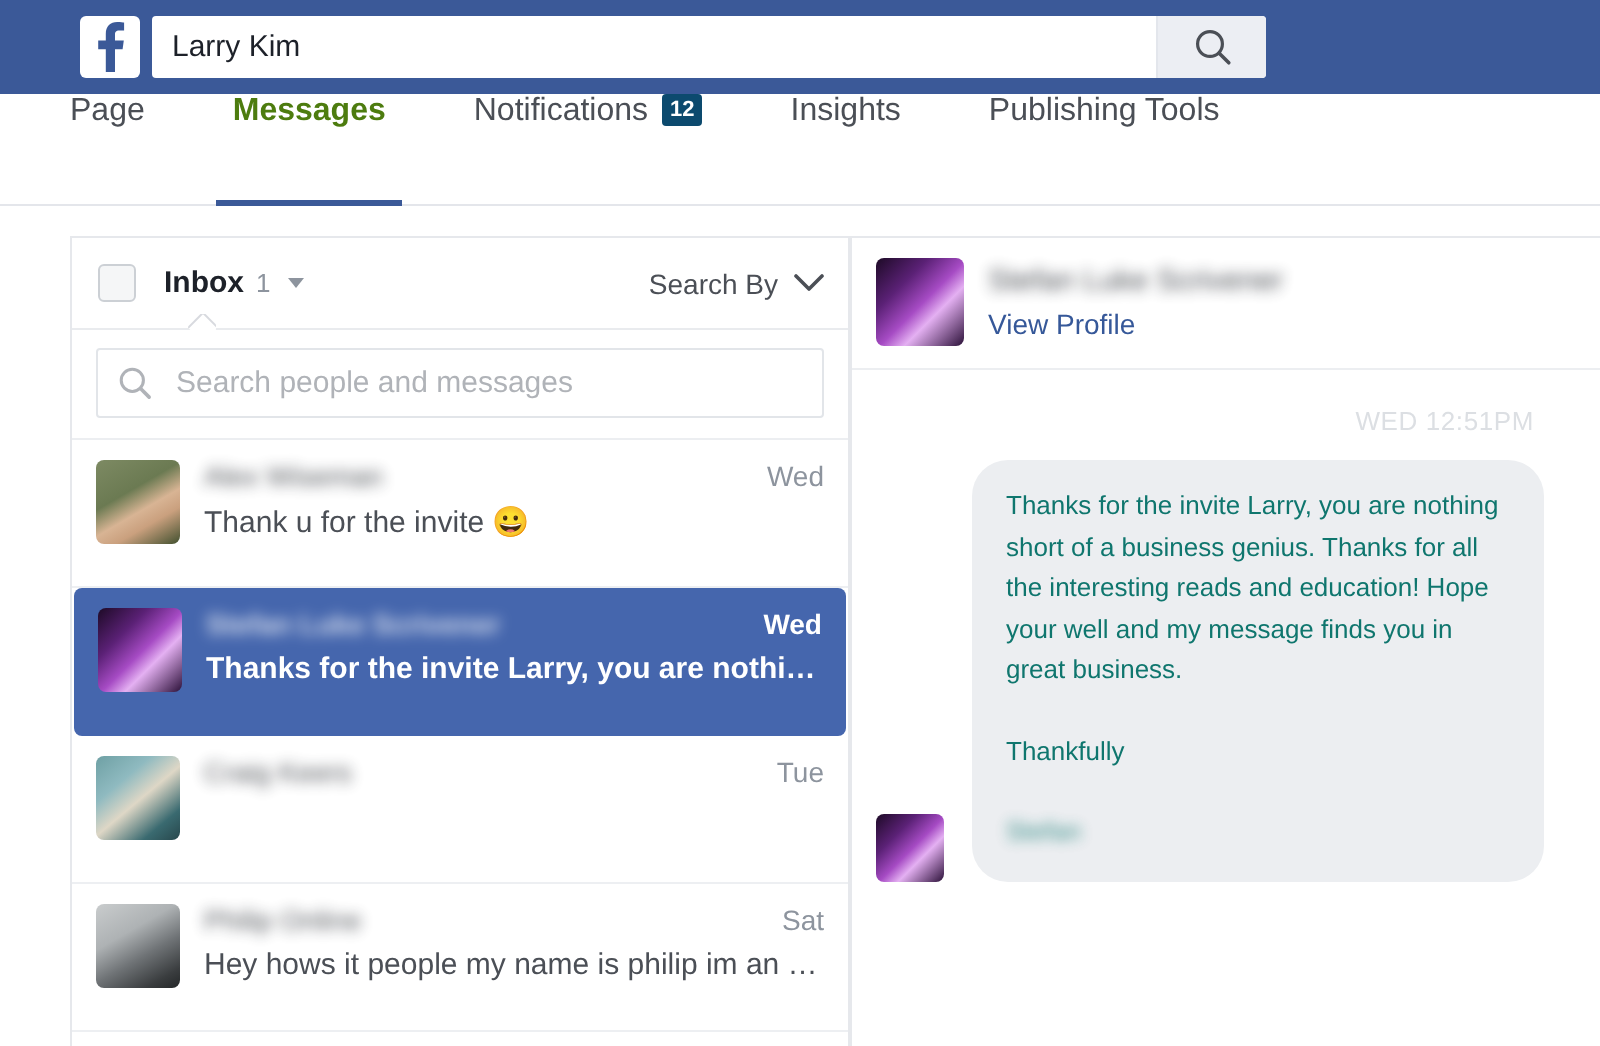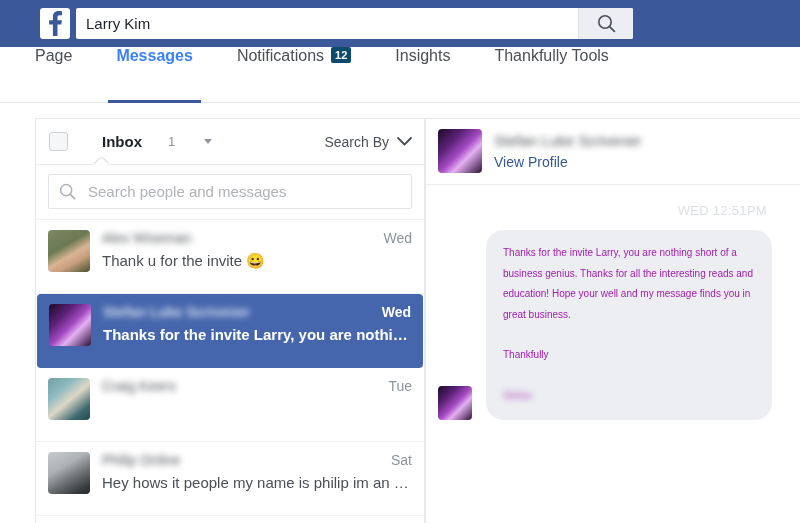--- a/index.html
+++ b/index.html
@@ -100,21 +100,21 @@
     display: flex;
     align-items: flex-start;
     padding: 0 0;
     margin-right: 44px;
     font-size: 16px;
     color: #4b4f56;
     cursor: pointer;
     white-space: nowrap;
   }
   .tab.active {
-    color: #3b82f6;
+    color: #4d7c0f;
     font-weight: bold;
   }
   .tab.active::after {
     content: "";
     position: absolute;
     left: -8px;
     right: -8px;
     bottom: 0;
     height: 3px;
     background: #3b5998;
@@ -155,21 +155,20 @@
     overflow: hidden;
   }
   .inbox-head {
     position: relative;
     height: 46px;
     display: flex;
     align-items: center;
     padding: 0 12px 0 13px;
     border-bottom: 1px solid #e9ebee;
     box-sizing: border-box;
-    gap: 20px;
   }
   .chk {
     width: 17px; height: 17px;
     border: 1px solid #ccd0d5;
     border-radius: 3px;
     background: #f5f6f7;
     flex: none;
     cursor: pointer;
   }
   .inbox-label {
@@ -357,23 +356,23 @@
     display: flex;
     align-items: flex-end;
     padding: 0 28px 0 12px;
   }
   .msg-ava-slot { width: 42px; flex: none; }
   .msg-ava-slot .ava { width: 34px; height: 34px; border-radius: 4px; }
   .bubble {
     background: #eceef1;
     border-radius: 18px;
     padding: 13px 17px 14px 17px;
-    font-size: 10px;
+    font-size: 13px;
     line-height: 20.5px;
-    color: #a21caf;
+    color: #0f766e;
     max-width: 262px;
     margin-left: 6px;
   }
   .bubble p { margin: 0; }
   .bubble .spacer { height: 20px; }
   .sig {
     filter: blur(3.3px);
     opacity: .8;
     display: inline-block;
   }
@@ -412,21 +411,21 @@
       <span>Messages</span>
     </div>
     <div class="tab">
       <span>Notifications</span>
       <span class="badge">12</span>
     </div>
     <div class="tab">
       <span>Insights</span>
     </div>
     <div class="tab">
-      <span>Thankfully Tools</span>
+      <span>Publishing Tools</span>
     </div>
   </div>
 </div>
 
 <div class="content">
 
   <div class="threadlist">
 
     <div class="inbox-head">
       <div class="chk"></div>

